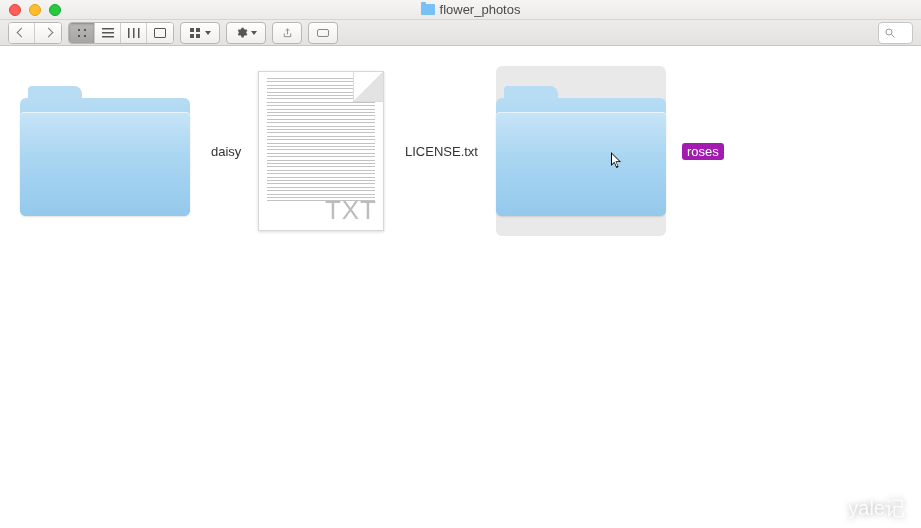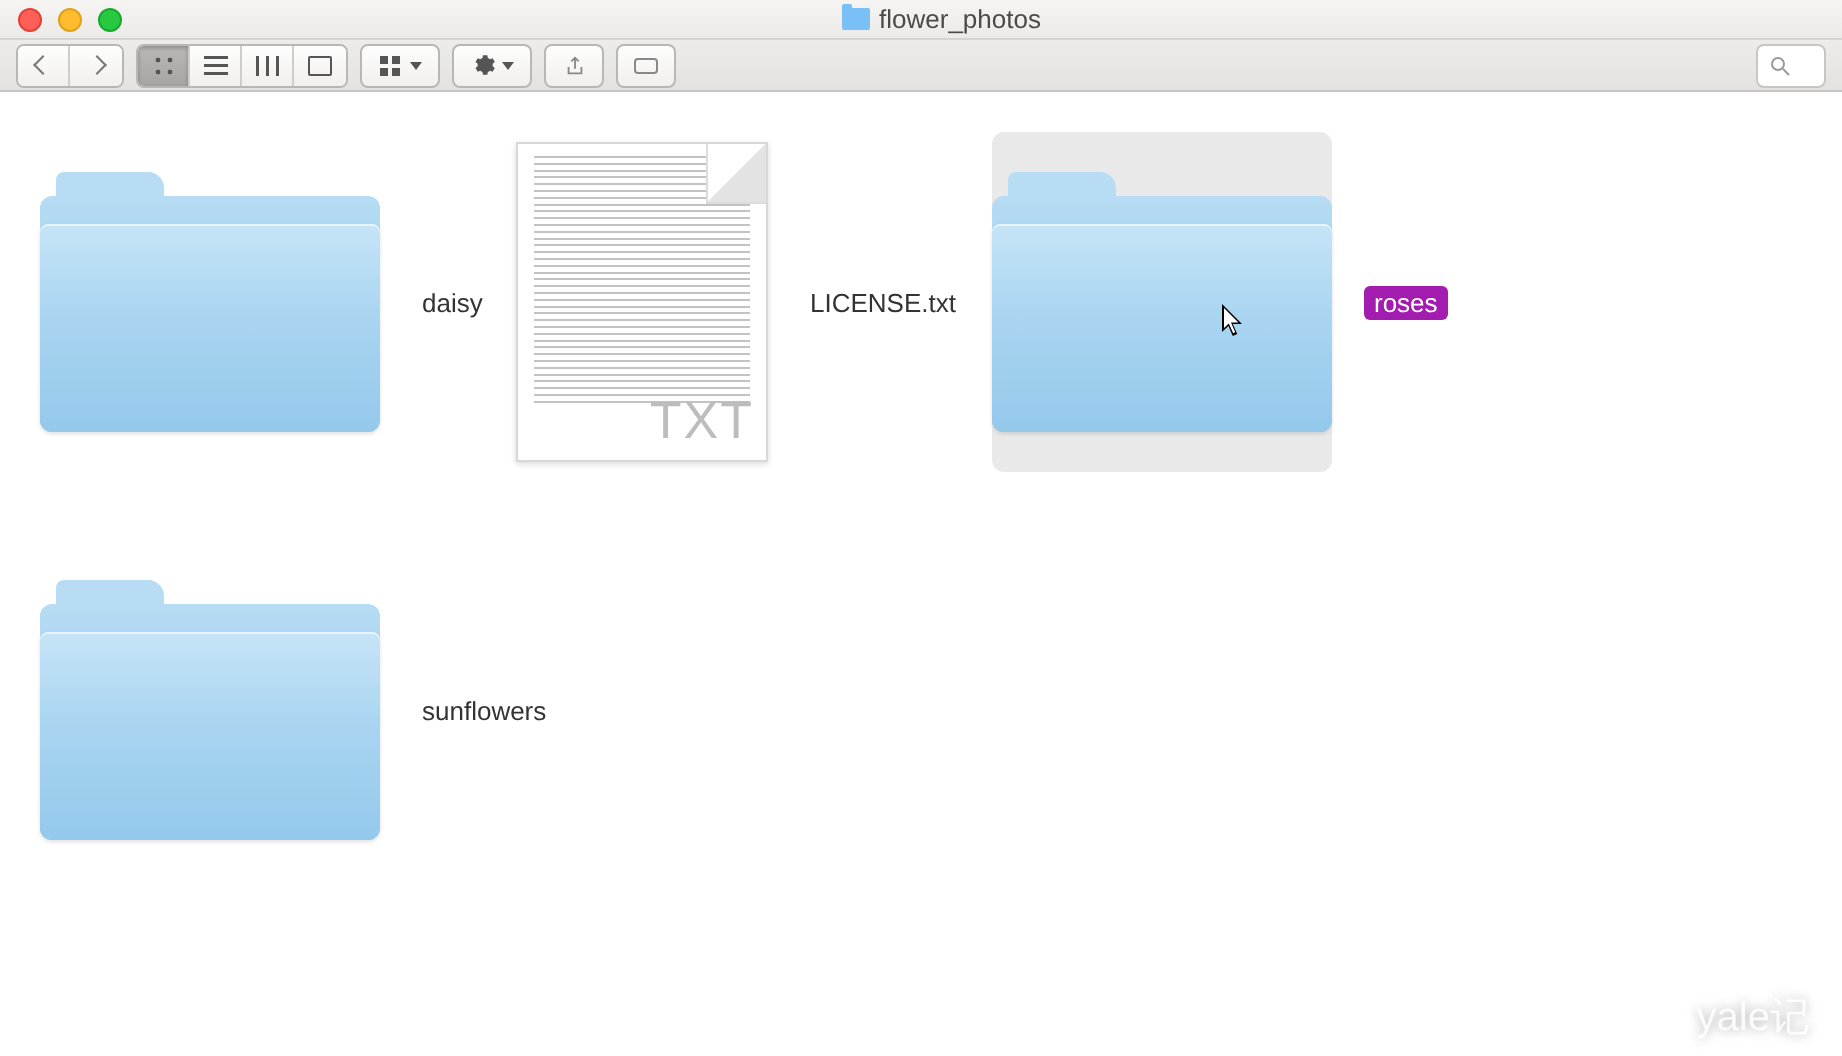--- a/index.html
+++ b/index.html
@@ -321,30 +321,20 @@
         </div>
         <div class="cursor" style="left: 115px; top: 86px;">
           <svg viewBox="0 0 12 18">
             <path d="M0 0 L0 14 L3.2 11 L5.4 16 L7.6 15 L5.4 10 L10 10 Z" fill="#000"></path>
             <path d="M1 2 L1 12 L3.4 9.8 L5.6 14.6 L6.6 14.1 L4.5 9.3 L8.2 9.3 Z" fill="#fff"></path>
           </svg>
         </div>
       </div>
       <div class="label">roses</div>
     </div>
-    <div class="item">
-      <div class="icon-wrap">
-        <div class="folder">
-          <div class="folder-tab"></div>
-          <div class="folder-back"></div>
-          <div class="folder-front"></div>
-        </div>
-      </div>
-      <div class="label">sunflowers</div>
-    </div>
   </div>
 
 <div class="watermark">
   <span class="wechat">
     <svg viewBox="0 0 40 34">
         <ellipse cx="14" cy="14" rx="13" ry="11" fill="rgba(255,255,255,0.55)"></ellipse>
         <ellipse cx="28" cy="22" rx="11" ry="9" fill="rgba(255,255,255,0.55)"></ellipse>
       </svg>
   </span>
   <span>yale记</span>

